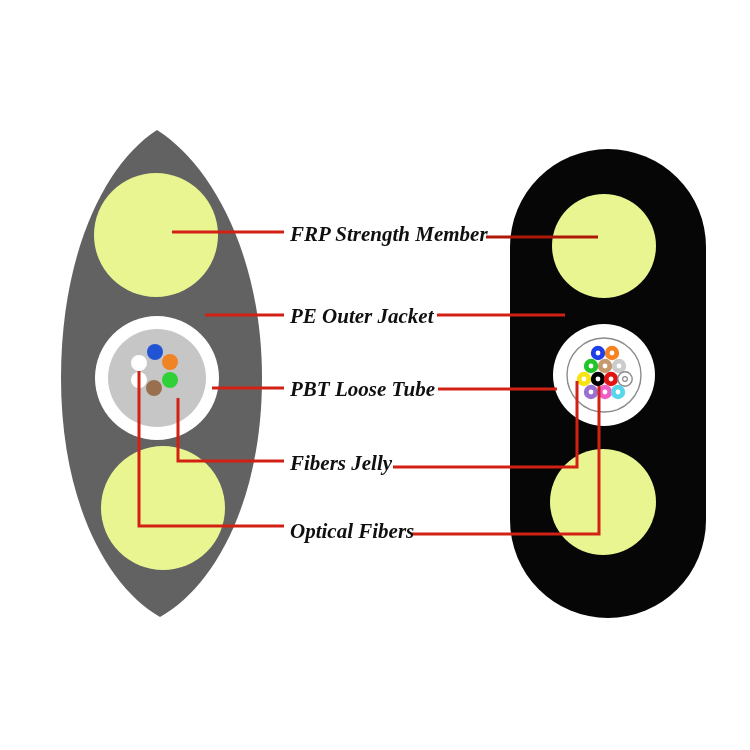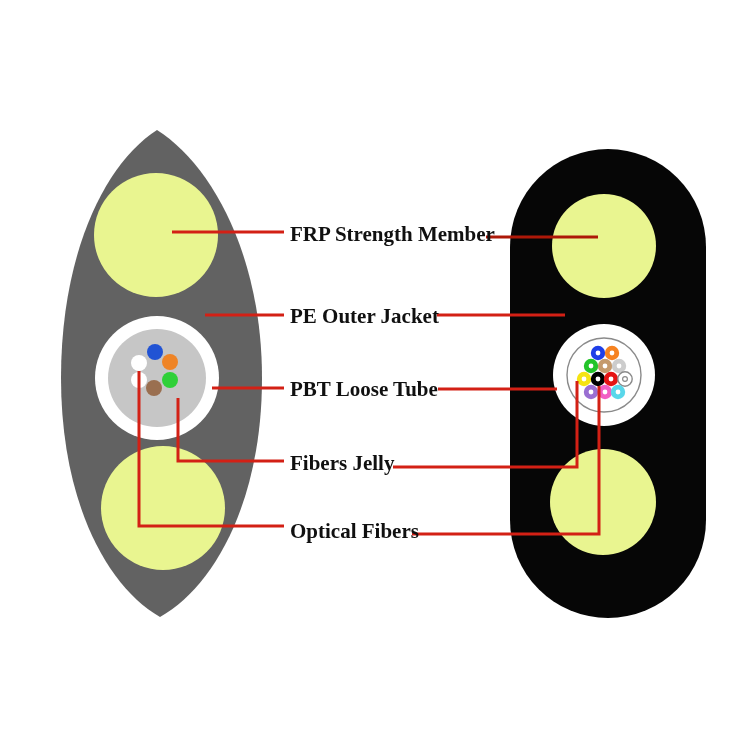--- a/index.html
+++ b/index.html
@@ -9,20 +9,21 @@
     width: 750px;
     height: 750px;
     overflow: hidden;
     font-family: "Liberation Serif", serif;
   }
   .canvas {
     position: relative;
     width: 750px;
     height: 750px;
     background: #ffffff;
+    font-style: italic;
   }
   svg { display: block; }
   .label {
     font-family: "Liberation Serif", serif;
     font-weight: bold;
     font-size: 21px;
     fill: #101010;
   }
   .leader { fill: none; stroke-width: 3; }
 </style>

